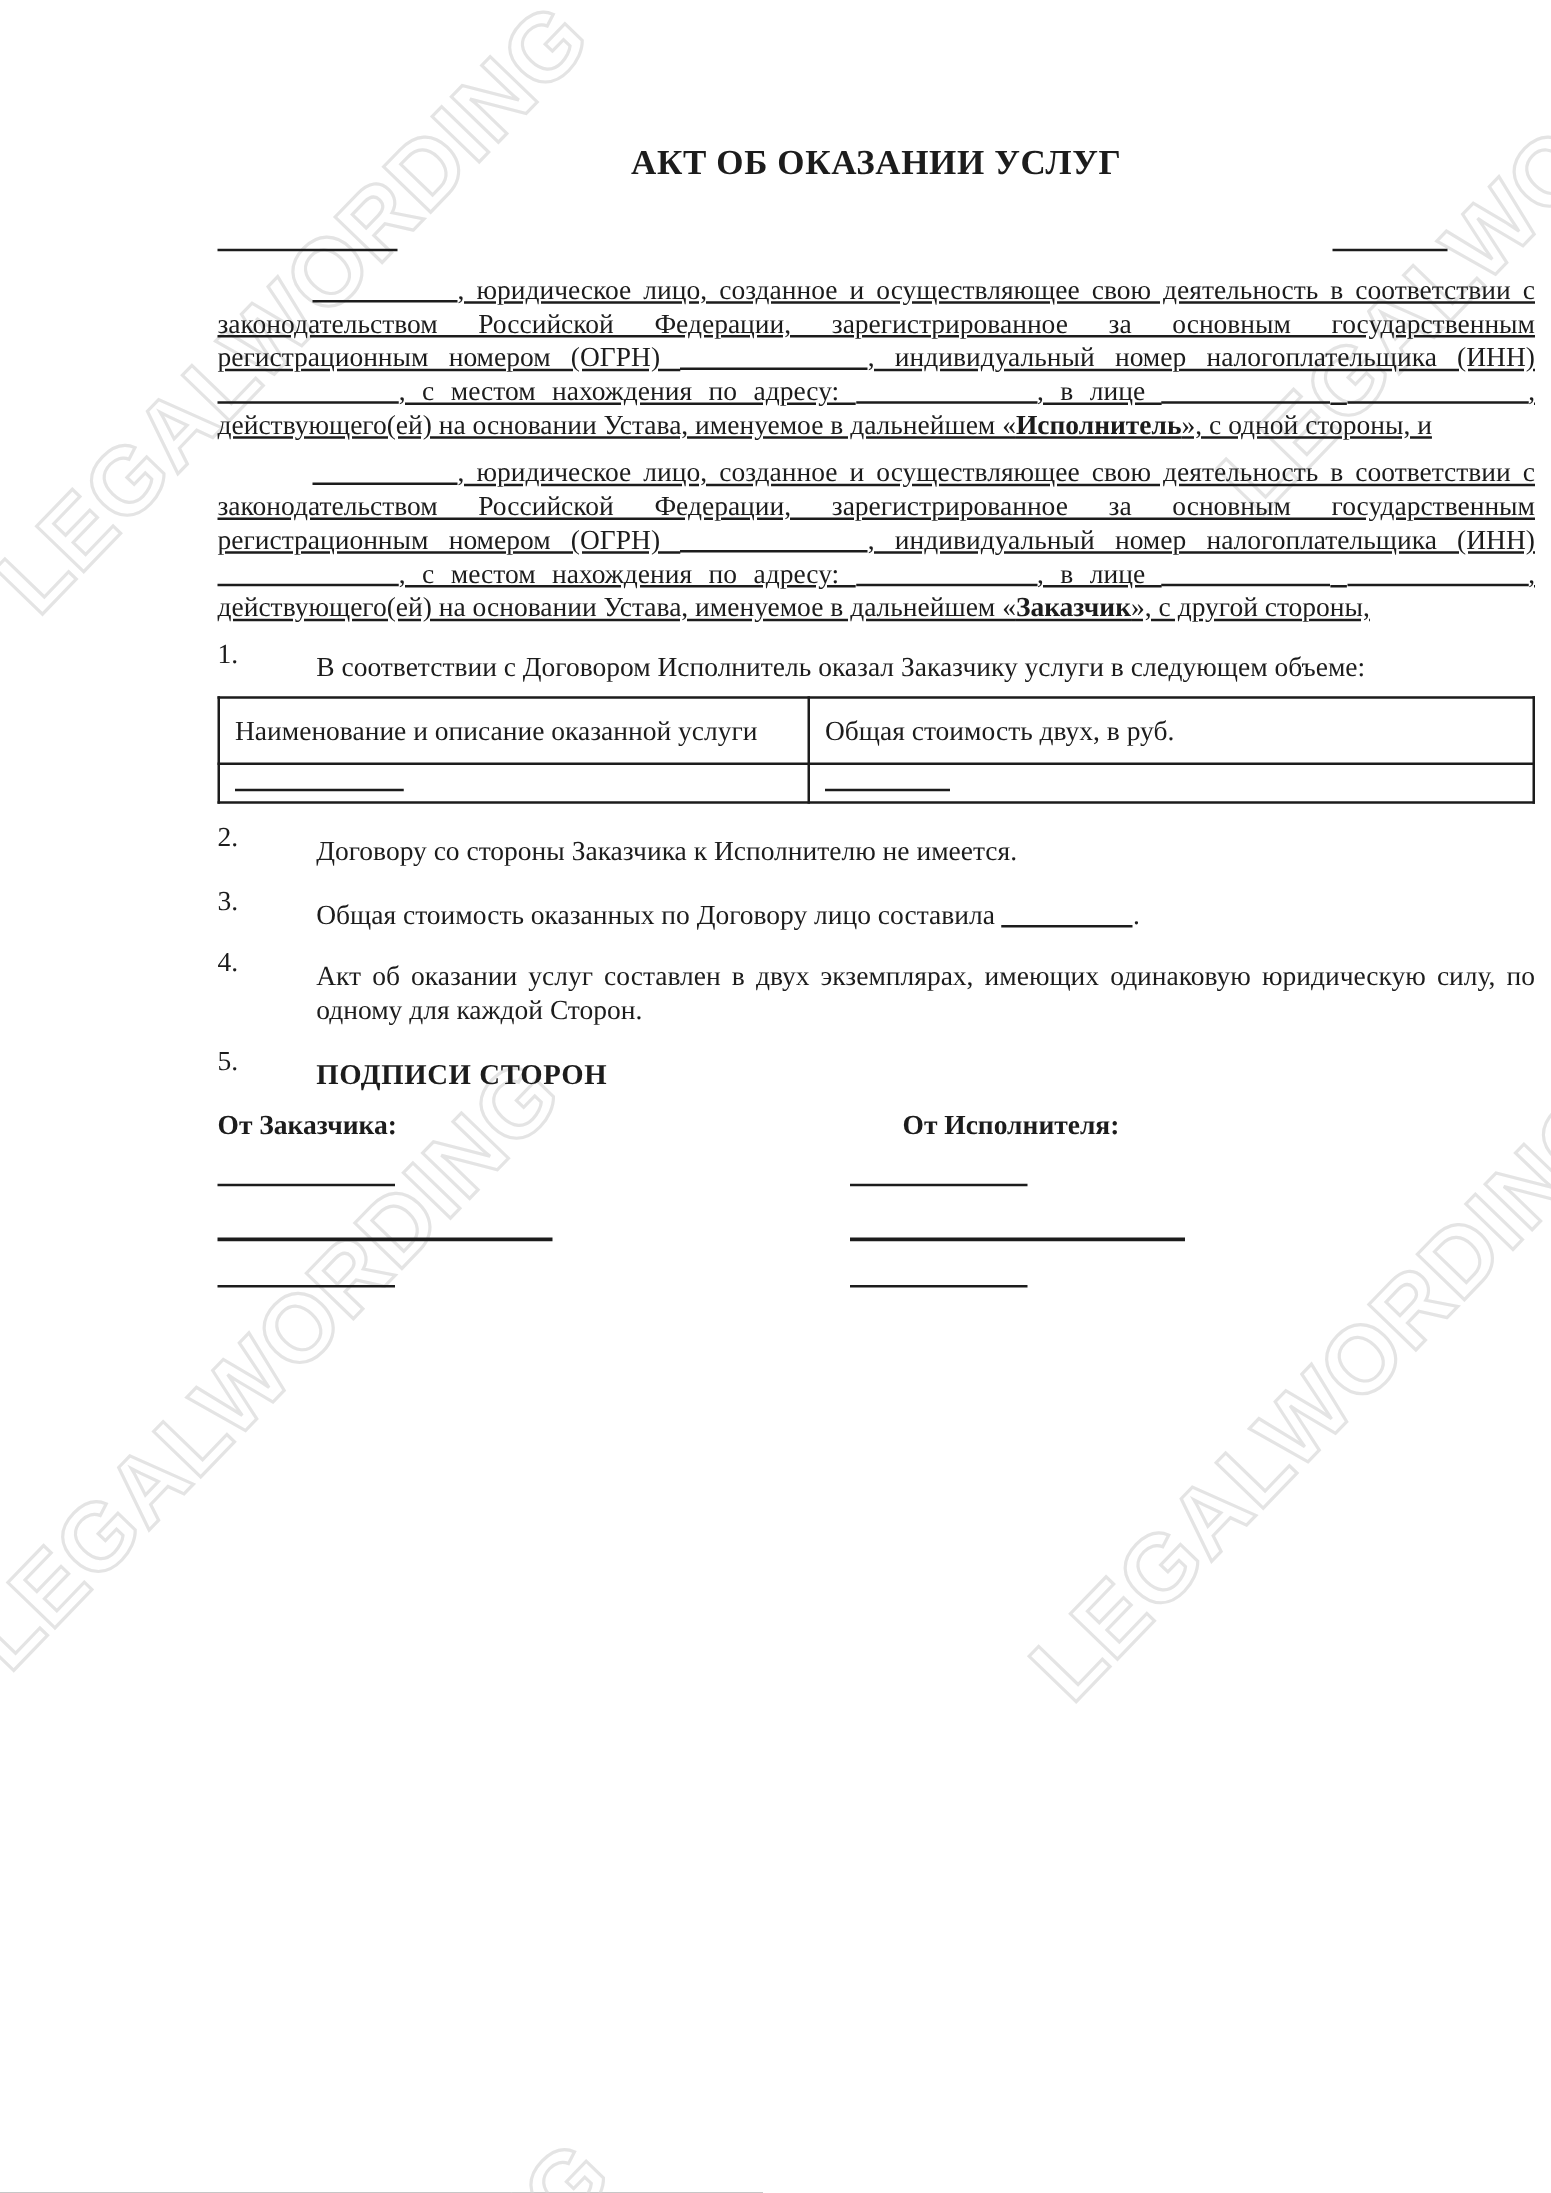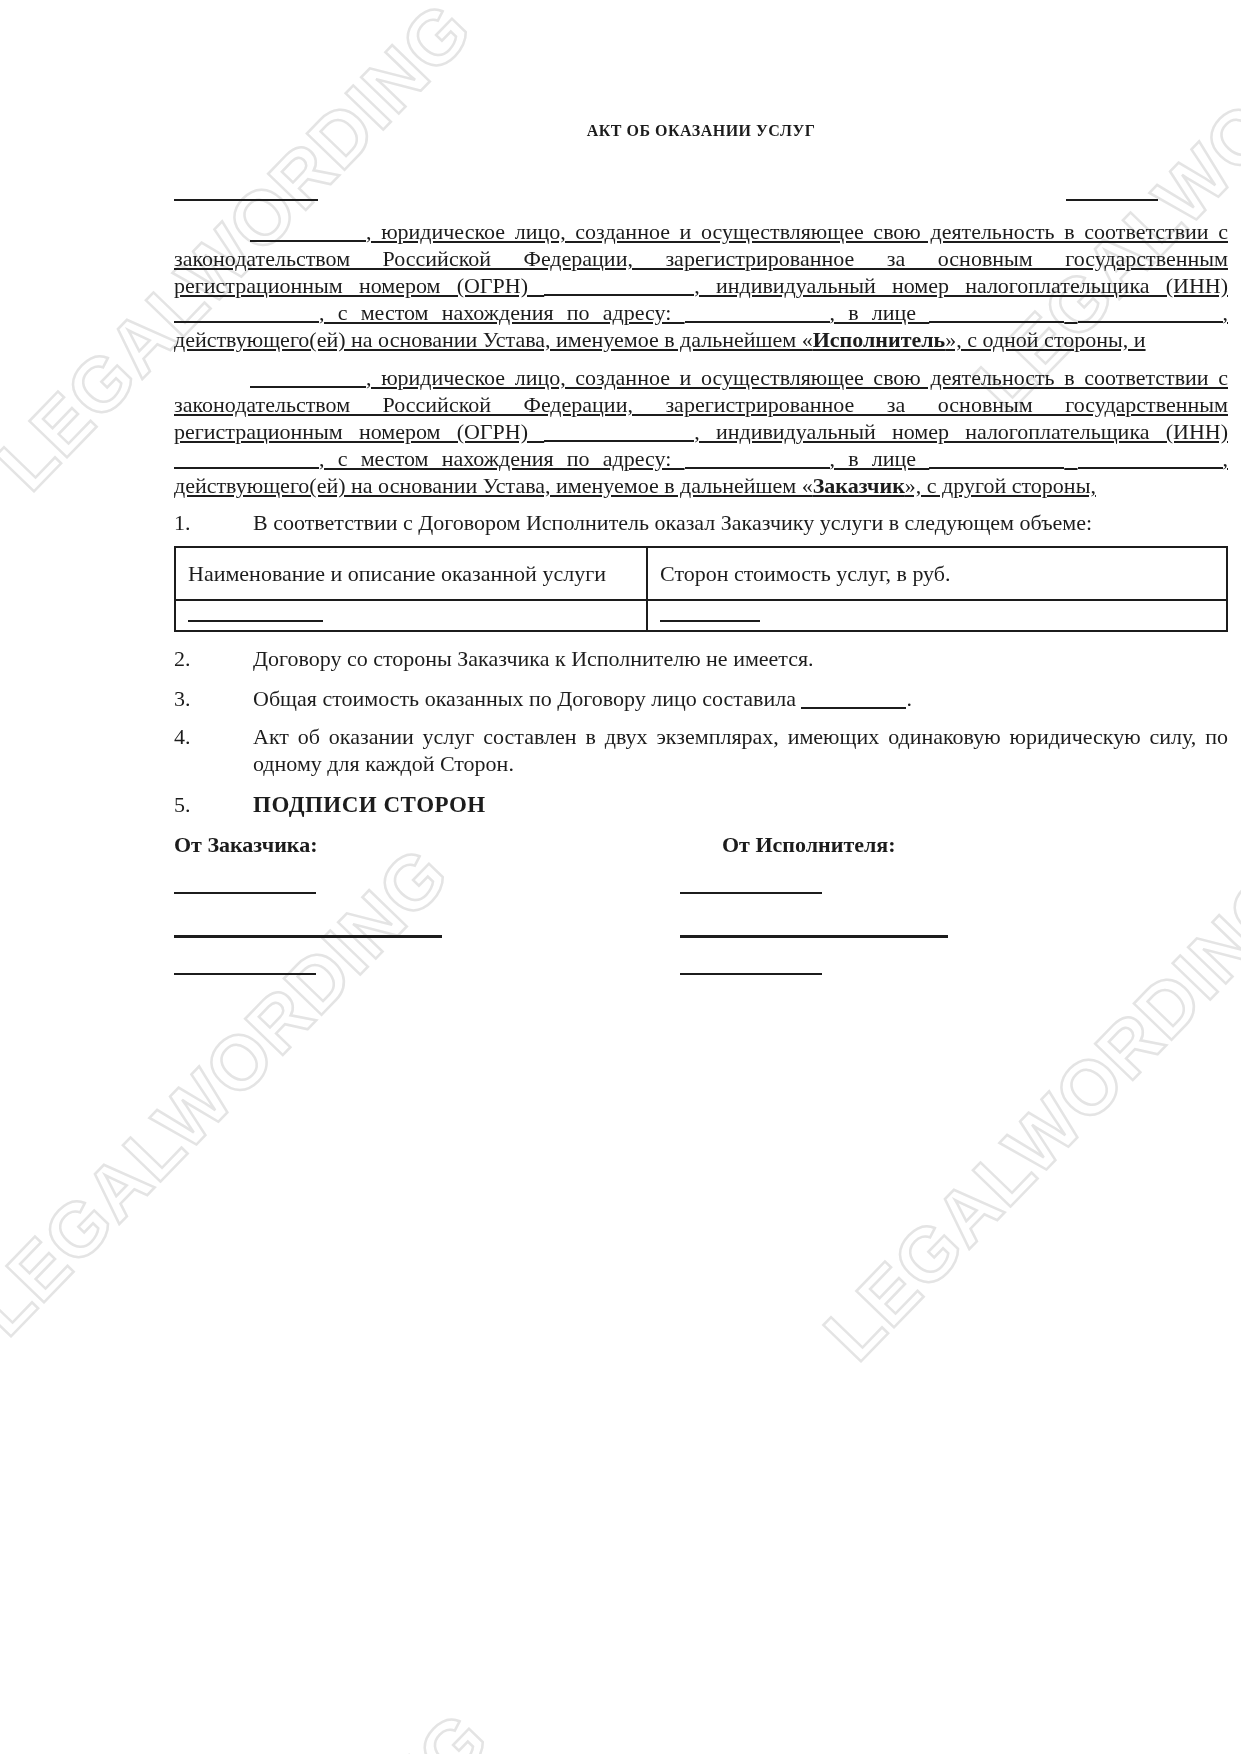--- a/index.html
+++ b/index.html
@@ -17,21 +17,21 @@
   
   .wm{
     position:absolute;z-index:1;width:660px;height:120px;
     transform:translate(-50%,-50%) rotate(-46deg);
     pointer-events:none;
   }
   
   .title{
     margin:116px 0 0 0;
     text-align:center;
-    font-size:16px;font-weight:bold;line-height:30px;
+    font-size:28px;font-weight:bold;line-height:30px;
     letter-spacing:0.5px;
   }
   
   .blank{
     display:inline-block;
     border-bottom:2px solid #1c1c1c;
     height:16px;
     position:relative;top:3px;
   }
   .b{font-weight:bold;}
@@ -40,21 +40,21 @@
   .blankrow .right-blank{margin-right:70px;}
   
   .para{text-align:justify;margin:0;text-decoration:underline;}
   .p1{margin-top:17px;text-indent:0;}
   .p2{margin-top:11px;}
   .p3{margin-top:12px;}
   .indent{display:inline-block;width:76px;}
   
   .item{display:flex;margin-top:12px;}
   .item .num{flex:0 0 79px;}
-  .item .itext{flex:1;text-align:justify;}
+  .item .itext{flex:1;text-align:justify;margin-top:11px;}
   .item1{margin-top:10px;}
   .item2{margin-top:13px;}
   .item3{margin-top:13px;}
   .item4{margin-top:11px;}
   .item5{margin-top:14px;}
   .item5 .itext .b{font-size:23px;letter-spacing:0.5px;}
   
   table.svc{
     border-collapse:collapse;
     margin-top:10px;
@@ -115,21 +115,21 @@
     </div>
 
     <table class="svc">
       <colgroup>
           <col class="c1">
           <col>
         </colgroup>
       <tbody>
         <tr>
           <td class="hcell">Наименование и описание оказанной услуги</td>
-          <td class="hcell">Сторон стоимость услуг, в руб.</td>
+          <td class="hcell">Общая стоимость двух, в руб.</td>
         </tr>
         <tr>
           <td class="dcell"><span class="blank" style="width:135px;top:0;"></span></td>
           <td class="dcell"><span class="blank" style="width:100px;top:0;"></span></td>
         </tr>
       </tbody>
     </table>
 
     <div class="item item2">
       <span class="num">2.</span>

